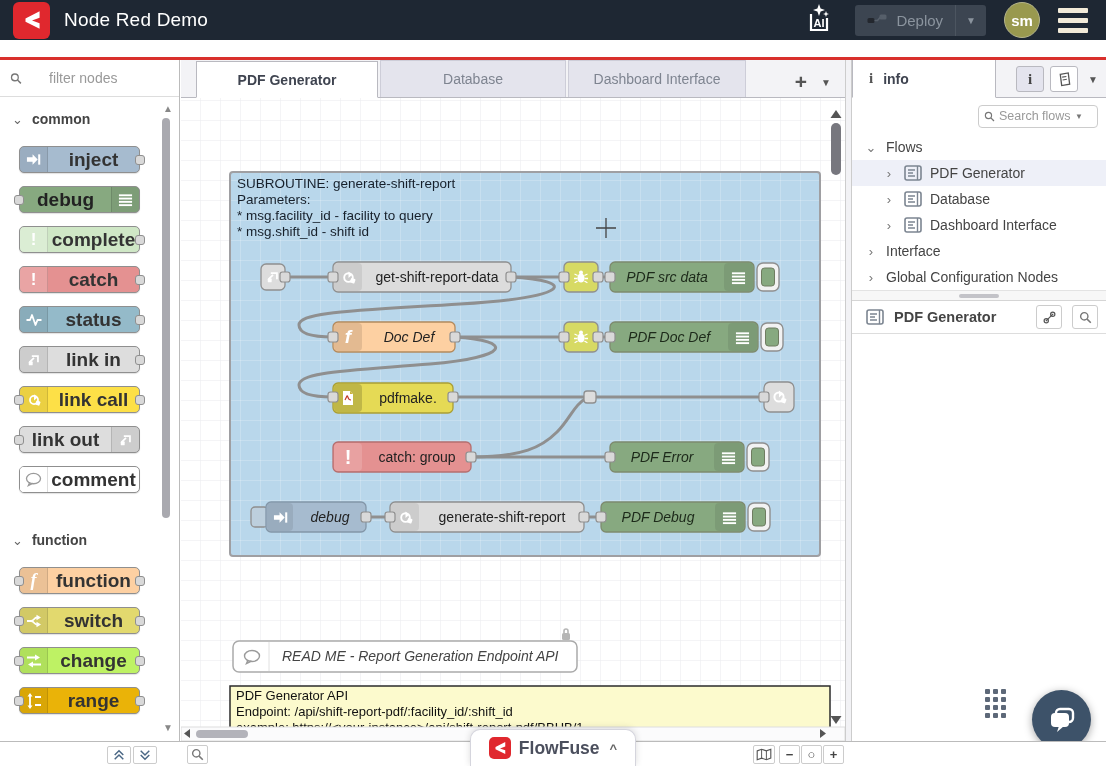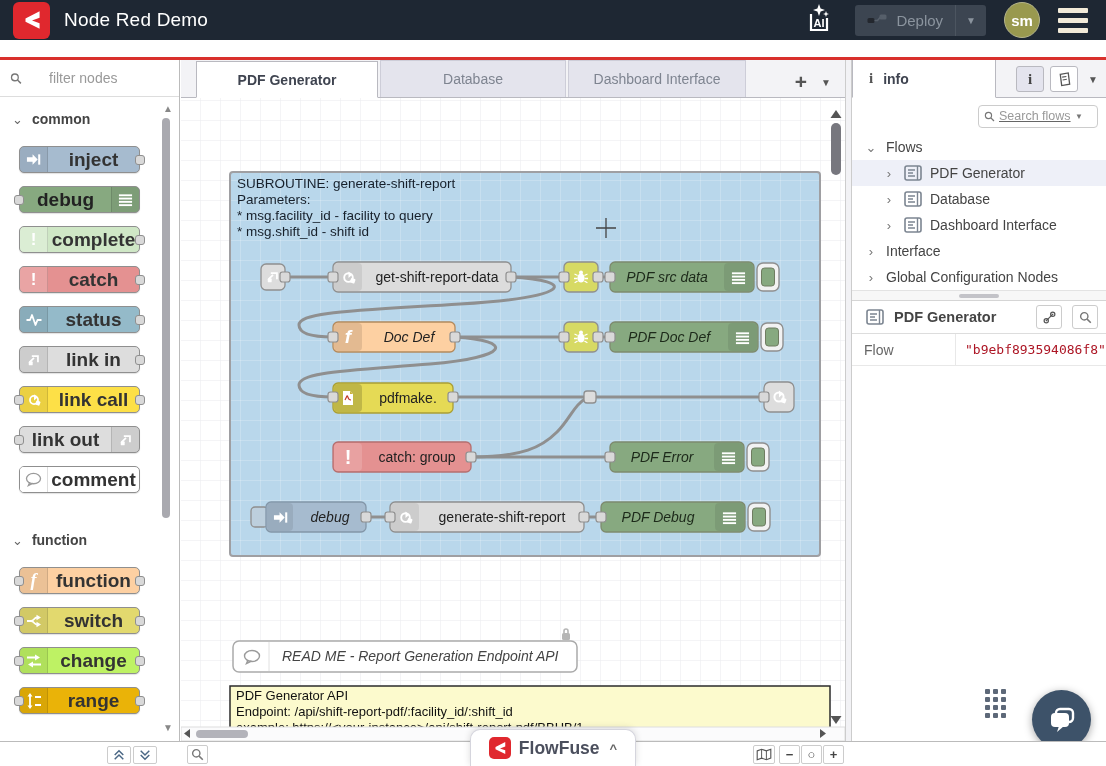--- a/index.html
+++ b/index.html
@@ -59,21 +59,21 @@
   #sb-tabbar { height:38px; background:#f3f3f6; border-bottom:1px solid #b9b9c0; display:flex; align-items:center; position:relative; }
   .sb-tab { position:absolute; left:0; top:0; width:144px; height:38px; background:#fff; border:1px solid #b9b9c0; border-top:none; border-bottom:1px solid #fff; display:flex; align-items:center; gap:10px; padding-left:16px; font-size:14px; font-weight:bold; color:#3f4450; }
   .sb-tab .i-glyph { font-family:"Liberation Serif",serif; font-weight:bold; font-size:15px; color:#555; }
   .sb-btns { position:absolute; right:8px; top:6px; display:flex; align-items:center; gap:6px; }
   .sb-sqbtn { width:28px; height:26px; border:1px solid #b9b9c0; border-radius:3px; background:#fff; display:flex; align-items:center; justify-content:center; }
   .sb-sqbtn.active { background:#e4e4ee; }
   .sb-sqbtn .i-glyph { font-family:"Liberation Serif",serif; font-weight:bold; font-size:15px; color:#444; }
   .sb-caret { color:#555; font-size:10px; margin-left:4px; }
   #sb-search-row { height:36px; display:flex; justify-content:flex-end; align-items:center; padding-right:8px; }
   #sb-search { width:120px; height:23px; border:1px solid #ccc; border-radius:4px; display:flex; align-items:center; padding:0 5px; gap:4px; }
-  #sb-search input { border:none; outline:none; width:72px; font-size:12.5px; color:#666; font-family:"Liberation Sans",sans-serif;text-decoration:underline; }
+  #sb-search input { border:none; outline:none; width:72px; font-size:12.5px; color:#666; font-family:"Liberation Sans",sans-serif; }
   #sb-search input::placeholder { color:#999; }
   .tree-row { height:26px; display:flex; align-items:center; font-size:14px; color:#444; white-space:nowrap; overflow:hidden; }
   .tree-row .chev { color:#777; font-size:13px; width:14px; text-align:center; flex:0 0 auto; }
   .tree-row.lvl0 { padding-left:12px; gap:8px; }
   .tree-row.lvl1 { padding-left:30px; gap:8px; }
   .tree-row.selected { background:#eef0f8; }
   .flow-ico { flex:0 0 auto; }
   #sb-splitter { height:11px; background:#f7f7f7; border-top:1px solid #e3e3e3; border-bottom:1px solid #d5d5d5; display:flex; align-items:center; justify-content:center; }
   #sb-splitter div { width:40px; height:4px; background:#c3c3c8; border-radius:2px; }
   #sb-detail-hdr { height:33px; display:flex; align-items:center; gap:10px; padding:0 8px 0 14px; border-bottom:1px solid #ddd; }
@@ -734,24 +734,20 @@
           <use href="#ic-chain"></use>
         </svg>
       </div>
     <div class="mini-btn">
         <svg width="13" height="13">
           <use href="#ic-mag"></use>
         </svg>
       </div>
   </div>
 
-  <div class="kv-row">
-    <div class="kv-key">Flow</div>
-    <div class="kv-val">"b9ebf893594086f8"</div>
-  </div>
 
   <div id="dots-grid">
     <div></div>
       <div></div>
       <div></div>
       <div></div>
       <div></div>
       <div></div>
     <div></div>
       <div></div>

